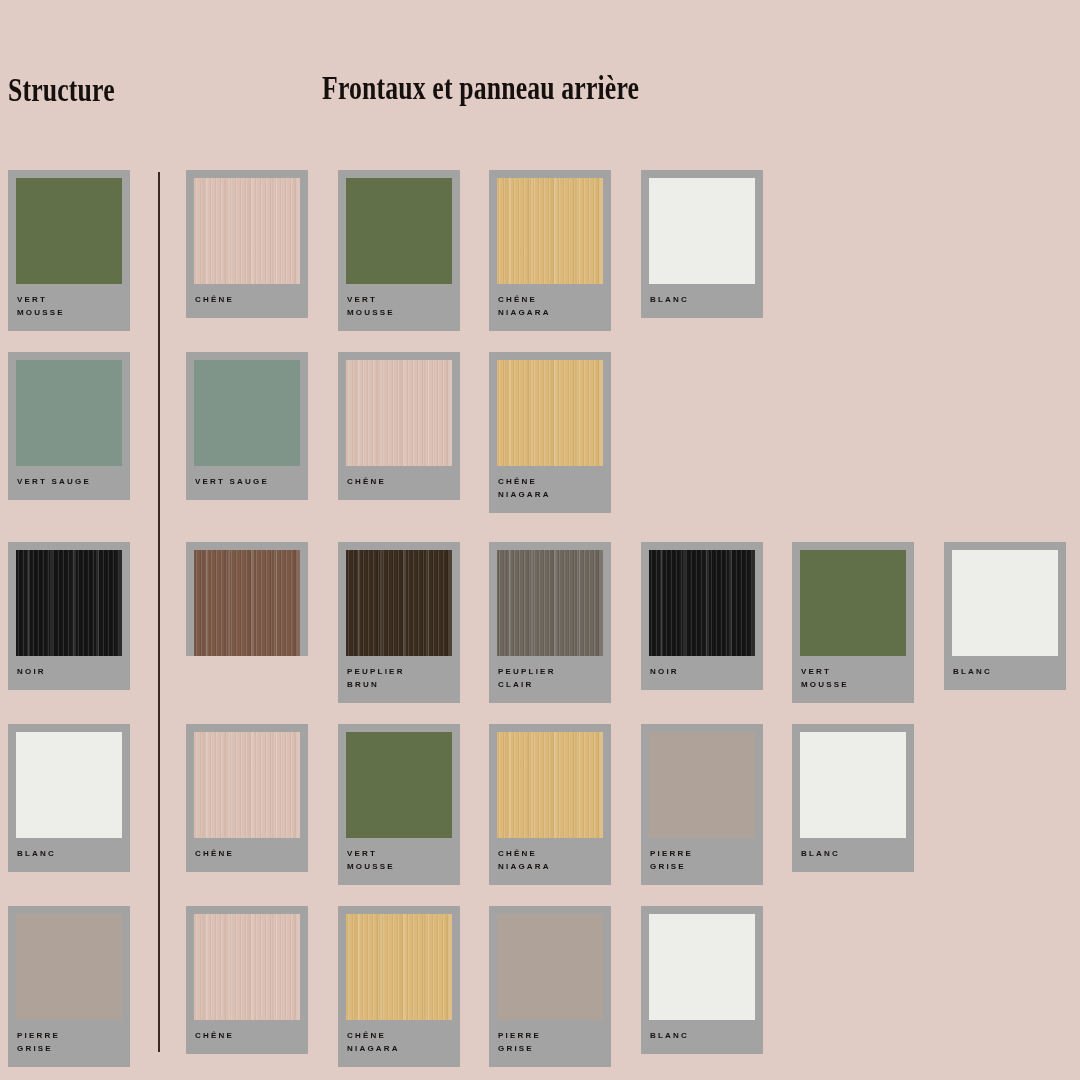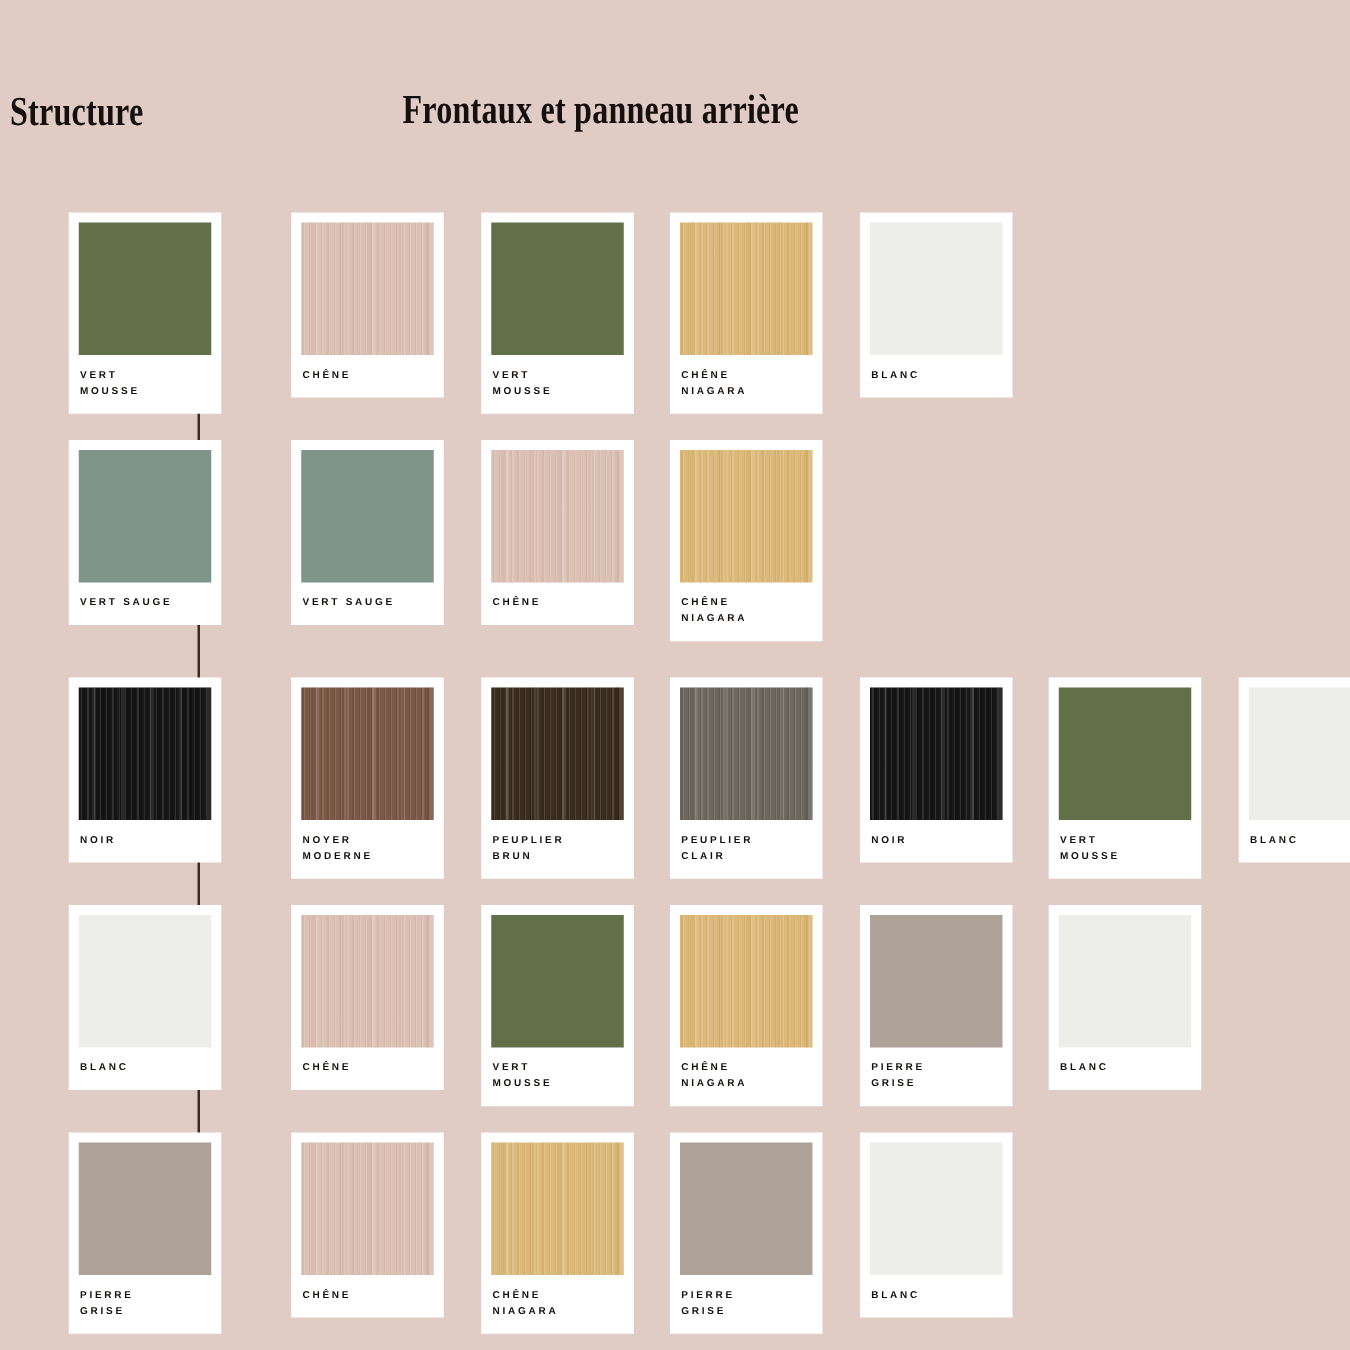--- a/index.html
+++ b/index.html
@@ -32,25 +32,24 @@
     width:2px;height:880px;
     background:#3a2a24;
   }
 
   
   .row{position:absolute;left:0;width:1080px;}
   .cell{position:absolute;top:0;}
 
   .card{
     width:122px;
-    background:#ffffff;
+    background:#a3a3a3;
     box-sizing:border-box;
     padding:8px 8px 0 8px;
     box-shadow:0 0 0 0 rgba(0,0,0,0);
-    margin-left:47px;
   }
   .swatch{
     width:106px;height:106px;
     position:relative;overflow:hidden;
     background:#ccc;
   }
   .swatch .grain{
     position:absolute;inset:0;
     pointer-events:none;
   }
@@ -154,22 +153,20 @@
               <div class="grain" style="background: repeating-linear-gradient(90deg, rgba(0, 0, 0, 0) 0px, rgba(0, 0, 0, 0) 1px, rgba(36, 36, 36, 0.333) 1px, rgba(36, 36, 36, 0.333) 2px, rgba(255, 255, 255, 0.12) 2px, rgba(255, 255, 255, 0.12) 3px, rgba(0, 0, 0, 0) 3px, rgba(0, 0, 0, 0) 5px), repeating-linear-gradient(90deg, rgba(0, 0, 0, 0) 0px, rgba(0, 0, 0, 0) 7px, rgba(36, 36, 36, 0.2) 7px, rgba(36, 36, 36, 0.2) 11px, rgba(255, 255, 255, 0.1) 11px, rgba(255, 255, 255, 0.1) 14px, rgba(0, 0, 0, 0) 14px, rgba(0, 0, 0, 0) 23px);"></div>
             </div>
             <div class="label">Noir</div>
           </div>
         </div>
         <div class="cell" style="left: 186px;">
           <div class="card">
             <div class="swatch" style="background: rgb(123, 89, 71);">
               <div class="grain" style="background: repeating-linear-gradient(90deg, rgba(0, 0, 0, 0) 0px, rgba(0, 0, 0, 0) 1px, rgba(92, 62, 48, 0.333) 1px, rgba(92, 62, 48, 0.333) 2px, rgba(255, 255, 255, 0.12) 2px, rgba(255, 255, 255, 0.12) 3px, rgba(0, 0, 0, 0) 3px, rgba(0, 0, 0, 0) 5px), repeating-linear-gradient(90deg, rgba(0, 0, 0, 0) 0px, rgba(0, 0, 0, 0) 7px, rgba(92, 62, 48, 0.2) 7px, rgba(92, 62, 48, 0.2) 11px, rgba(255, 255, 255, 0.1) 11px, rgba(255, 255, 255, 0.1) 14px, rgba(0, 0, 0, 0) 14px, rgba(0, 0, 0, 0) 23px);"></div>
             </div>
-            <div class="label">Noyer
-Moderne</div>
           </div>
         </div>
         <div class="cell" style="left: 338px;">
           <div class="card">
             <div class="swatch" style="background: rgb(58, 44, 31);">
               <div class="grain" style="background: repeating-linear-gradient(90deg, rgba(0, 0, 0, 0) 0px, rgba(0, 0, 0, 0) 1px, rgba(38, 28, 18, 0.333) 1px, rgba(38, 28, 18, 0.333) 2px, rgba(255, 255, 255, 0.12) 2px, rgba(255, 255, 255, 0.12) 3px, rgba(0, 0, 0, 0) 3px, rgba(0, 0, 0, 0) 5px), repeating-linear-gradient(90deg, rgba(0, 0, 0, 0) 0px, rgba(0, 0, 0, 0) 7px, rgba(38, 28, 18, 0.2) 7px, rgba(38, 28, 18, 0.2) 11px, rgba(255, 255, 255, 0.1) 11px, rgba(255, 255, 255, 0.1) 14px, rgba(0, 0, 0, 0) 14px, rgba(0, 0, 0, 0) 23px);"></div>
             </div>
             <div class="label">Peuplier
 Brun</div>
           </div>

